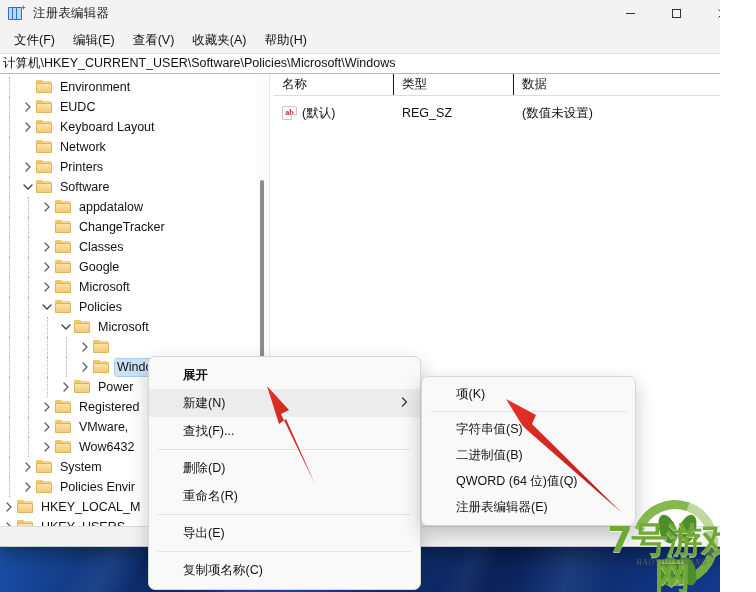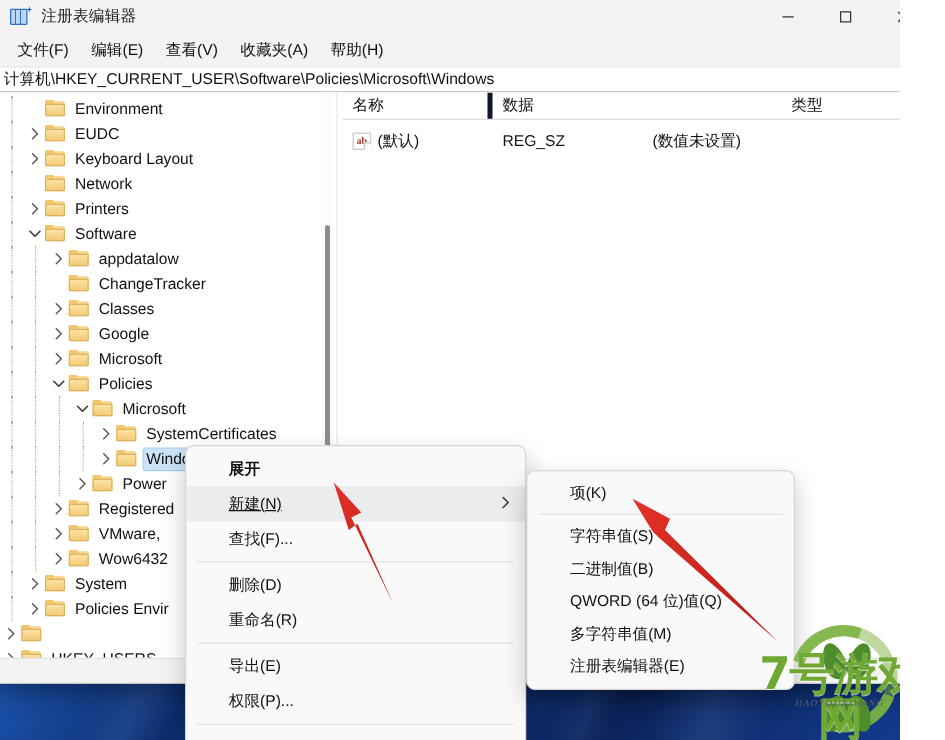--- a/index.html
+++ b/index.html
@@ -178,21 +178,21 @@
 
   
   #listpane { flex: 1; background: #fff; position: relative; overflow: hidden; }
   #listheader {
     display: flex; height: 22px;
     border-bottom: 1px solid #dcdcdc;
     font-size: 12.5px; color: #111;
   }
   .hcell {
     padding: 2px 0 0 8px;
-    border-right: 4px solid #0f172a;
+    border-right: 1px solid #0f172a;
     white-space: nowrap;
   }
   .hcell.c1 { width: 120px; }
   .hcell.c2 { width: 120px; }
   .hcell.c3 { flex: 1; border-right: none; }
   .lrow { display: flex; height: 22px; align-items: center; font-size: 12.5px; color: #111; }
   .lcell { white-space: nowrap; display: flex; align-items: center; margin-top: 12px; }
   .lcell.c1 { width: 120px; padding-left: 8px; }
   .lcell.c2 { width: 120px; padding-left: 8px; }
   .lcell.c3 { flex: 1; padding-left: 8px; }
@@ -226,21 +226,21 @@
     border-radius: 7px;
     box-shadow: 0 8px 20px rgba(0,0,0,.22);
     padding: 4px 0 5px 0;
     font-size: 12.5px; color: #111;
   }
   .ci {
     height: 28px; display: flex; align-items: center;
     padding: 0 10px 0 34px; position: relative; white-space: nowrap;
   }
   .ci.bold { font-weight: bold; }
-  .ci.hl { background: #ececec; text-decoration: underline; }
+  .ci.hl { background: #ececec; }
   .ci .sub-arrow {
     position: absolute; right: 12px; top: 50%; transform: translateY(-50%);
     color: #3a3a3a;
   }
   .csep { height: 1px; background: #e2e2e2; margin: 4px 9px; }
 
   
   #submenu {
     position: absolute;
     left: 421px; top: 376px;
@@ -563,21 +563,20 @@
               <div class="chev">
                 <svg width="8" height="10" viewBox="0 0 8 10">
                   <path d="M2 1 L6 5 L2 9" fill="none" stroke="#5a5a5a" stroke-width="1.2" stroke-linecap="round" stroke-linejoin="round"></path>
                 </svg>
               </div>
               <div class="folder">
                 <div class="back"></div>
                 <div class="tab"></div>
                 <div class="front"></div>
               </div>
-              <span class="tlabel">SystemCertificates</span>
             </div>
             <div class="trow sel">
               <div class="twig" style="left: 12px;"></div>
               <div class="twig" style="left: 31px;"></div>
               <div class="twig" style="left: 50px;"></div>
               <div class="twig" style="left: 69px;"></div>
               <div style="width: 80px; flex: 0 0 auto;"></div>
               <div class="chev">
                 <svg width="8" height="10" viewBox="0 0 8 10">
                   <path d="M2 1 L6 5 L2 9" fill="none" stroke="#5a5a5a" stroke-width="1.2" stroke-linecap="round" stroke-linejoin="round"></path>
@@ -690,20 +689,21 @@
               <div class="chev">
                 <svg width="8" height="10" viewBox="0 0 8 10">
                   <path d="M2 1 L6 5 L2 9" fill="none" stroke="#5a5a5a" stroke-width="1.2" stroke-linecap="round" stroke-linejoin="round"></path>
                 </svg>
               </div>
               <div class="folder">
                 <div class="back"></div>
                 <div class="tab"></div>
                 <div class="front"></div>
               </div>
+              <span class="tlabel">HKEY_LOCAL_M</span>
             </div>
             <div class="trow">
               <div style="width: 4px; flex: 0 0 auto;"></div>
               <div class="chev">
                 <svg width="8" height="10" viewBox="0 0 8 10">
                   <path d="M2 1 L6 5 L2 9" fill="none" stroke="#5a5a5a" stroke-width="1.2" stroke-linecap="round" stroke-linejoin="round"></path>
                 </svg>
               </div>
               <div class="folder">
                 <div class="back"></div>
@@ -716,22 +716,22 @@
         <div id="tree-vscroll">
           <div id="tree-vthumb"></div>
         </div>
       </div>
 
       <div id="splitter"></div>
 
       <div id="listpane">
         <div id="listheader">
           <div class="hcell c1">名称</div>
+          <div class="hcell c2">类型</div>
           <div class="hcell c3">数据</div>
-          <div class="hcell c2">类型</div>
         </div>
         <div id="listrows">
             <div class="lrow">
               <div class="lcell c1">
                 <span class="abicon">ab</span>
                 <span>(默认)</span>
               </div>
               <div class="lcell c2">
                 <span>REG_SZ</span>
               </div>
@@ -763,45 +763,39 @@
       <div class="ci">
         <span>删除(D)</span>
       </div>
       <div class="ci">
         <span>重命名(R)</span>
       </div>
       <div class="csep"></div>
       <div class="ci">
         <span>导出(E)</span>
       </div>
-      <div class="ci">
-        <span>权限(P)...</span>
-      </div>
       <div class="csep"></div>
       <div class="ci">
         <span>复制项名称(C)</span>
       </div>
     </div>
 
   <div id="submenu">
       <div class="ci">
         <span>项(K)</span>
       </div>
       <div class="csep"></div>
       <div class="ci">
         <span>字符串值(S)</span>
       </div>
       <div class="ci">
         <span>二进制值(B)</span>
       </div>
       <div class="ci">
         <span>QWORD (64 位)值(Q)</span>
-      </div>
-      <div class="ci">
-        <span>多字符串值(M)</span>
       </div>
       <div class="ci">
         <span>注册表编辑器(E)</span>
       </div>
     </div>
 
   <svg class="arrow-svg" style="left:255px; top:380px;" width="120" height="110" viewBox="0 0 120 110">
     <defs>
       <linearGradient id="ag1" x1="0" y1="0" x2="1" y2="1">
         <stop offset="0" stop-color="#e33227"></stop>

